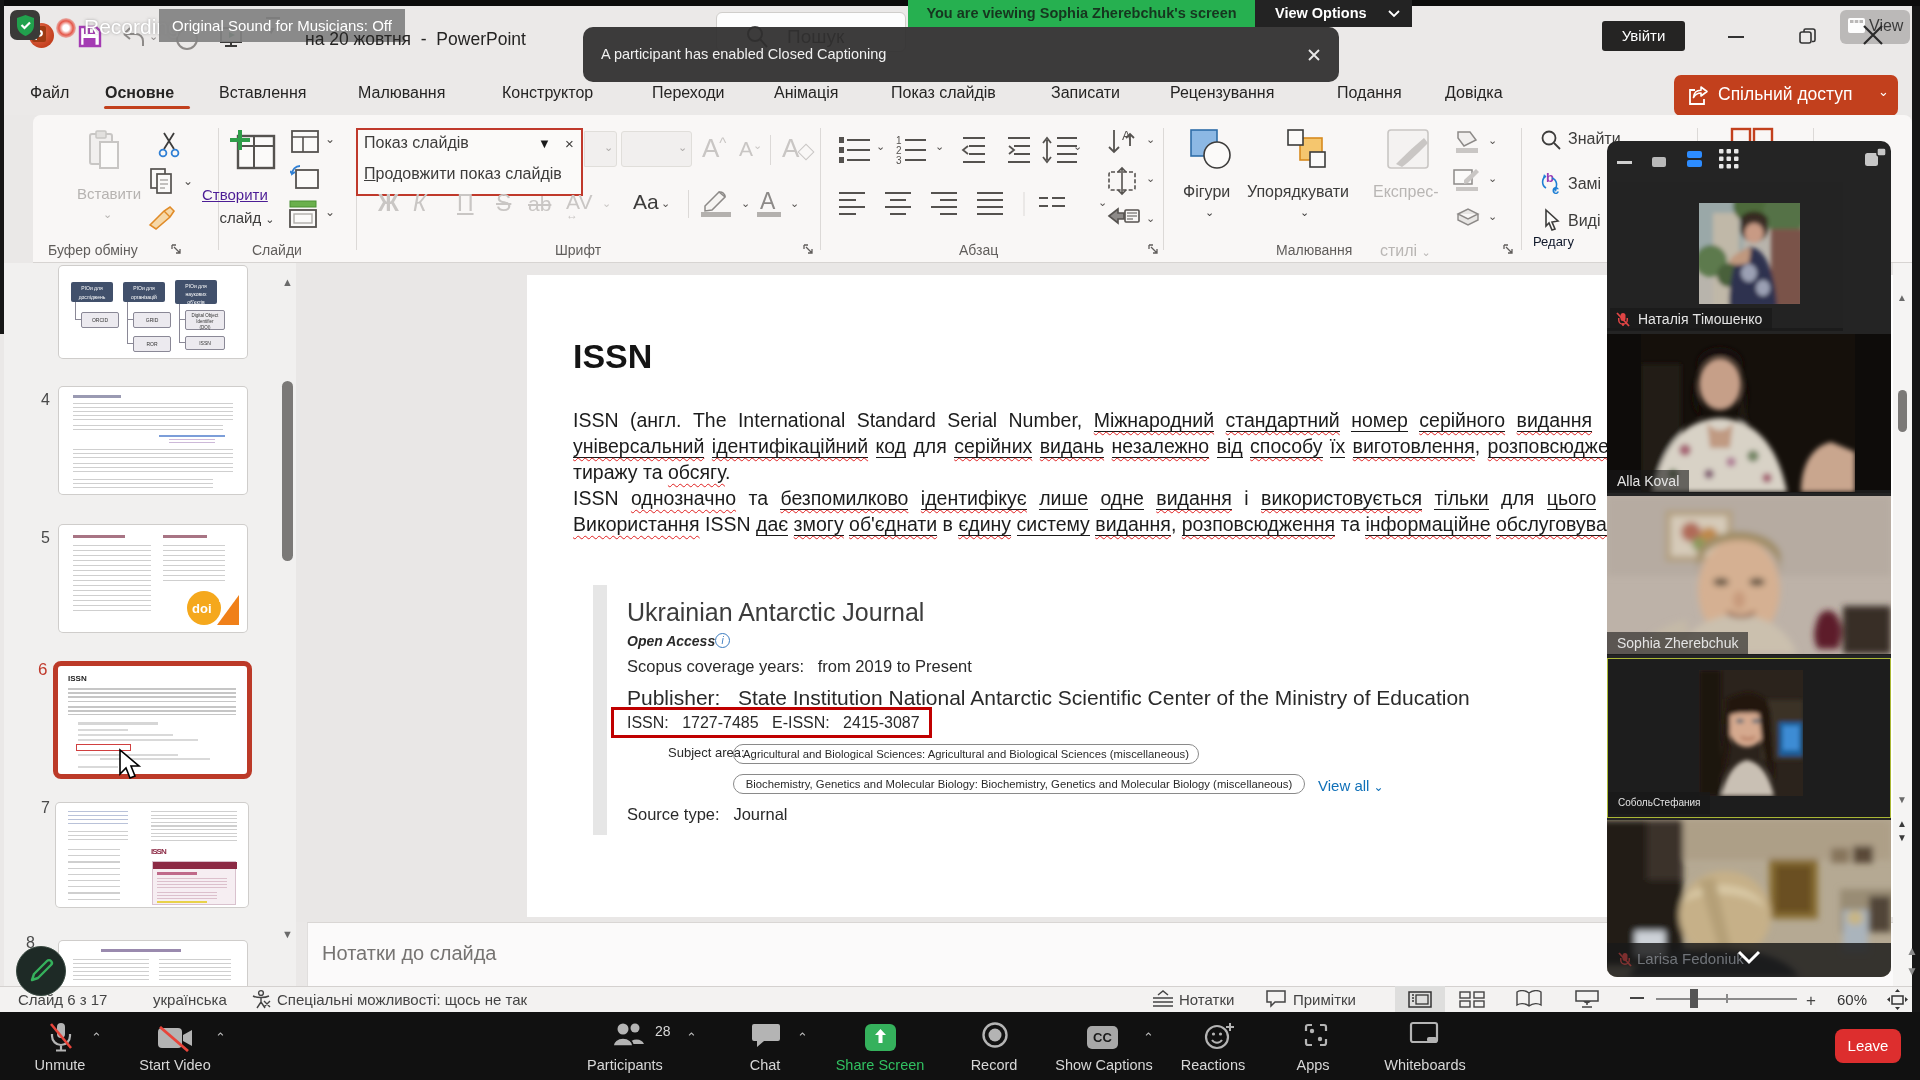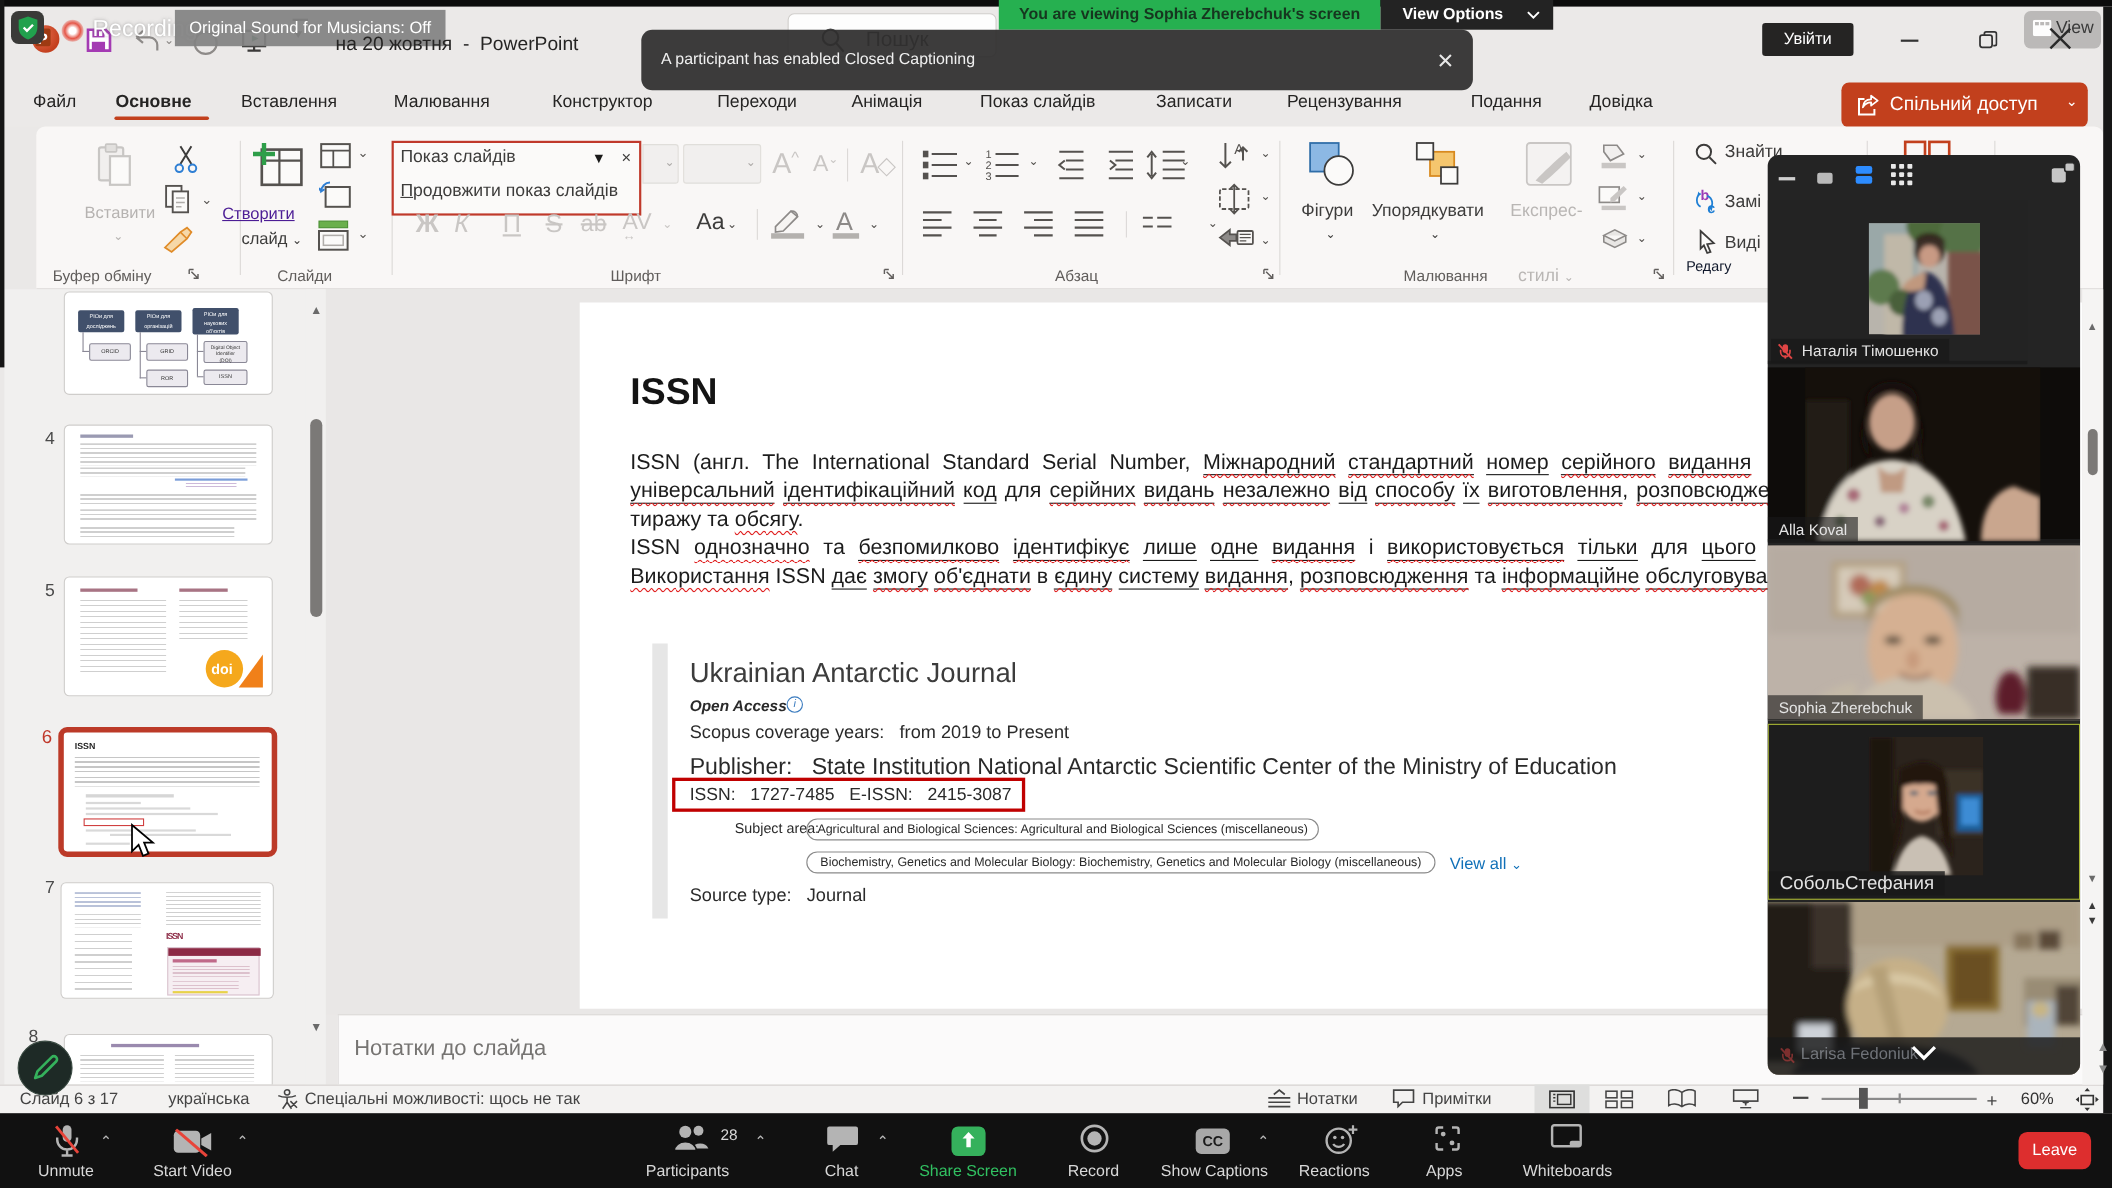--- a/index.html
+++ b/index.html
@@ -739,21 +739,21 @@
       <rect x="0" y="0" width="22" height="126" fill="#1a140e"></rect>
       <ellipse cx="48" cy="52" rx="20" ry="25" fill="#d5a98e"></ellipse>
       <path d="M26 48 C26 14 72 14 72 48 L76 110 C64 95 62 62 60 40 C52 44 38 44 31 40 C31 62 32 95 20 110 Z" fill="#22170d"></path>
       <path d="M27 30 C36 22 62 22 69 32 L67 46 C56 41 40 41 29 46 Z" fill="#241909"></path>
       <path d="M22 126 C28 102 38 92 48 90 C60 92 70 104 75 126 Z" fill="#c9c0b4"></path>
       <ellipse cx="41" cy="51" rx="4" ry="2.2" fill="#5d6a74"></ellipse>
           <ellipse cx="57" cy="51" rx="4" ry="2.2" fill="#5d6a74"></ellipse>
       <path d="M42 67 C46 70 52 70 56 67" stroke="#b07257" stroke-width="2.5" fill="none"></path>
       </g>
     </svg>
-    <div class="abs" style="left:0;top:133px;height:22px;background:rgba(25,25,25,0.8);color:#e4e4e4;font-size:17px;line-height:22px;padding:0 10px;">СобольСтефания</div>
+    <div class="abs" style="left:0;top:133px;height:22px;background:rgba(25,25,25,0.8);color:#e4e4e4;font-size:10px;line-height:22px;padding:0 10px;">СобольСтефания</div>
   </div>
 
   <div class="abs" style="left:0;top:679px;width:284px;height:157px;background:#8a7f72;">
     <svg class="abs" style="left:0;top:0;" width="284" height="157" viewBox="0 0 284 157">
       <defs>
           <filter id="b5" x="-20%" y="-20%" width="140%" height="140%">
             <feGaussianBlur stdDeviation="3"></feGaussianBlur>
           </filter>
         </defs>
       <rect width="284" height="157" fill="#b5a993"></rect>

